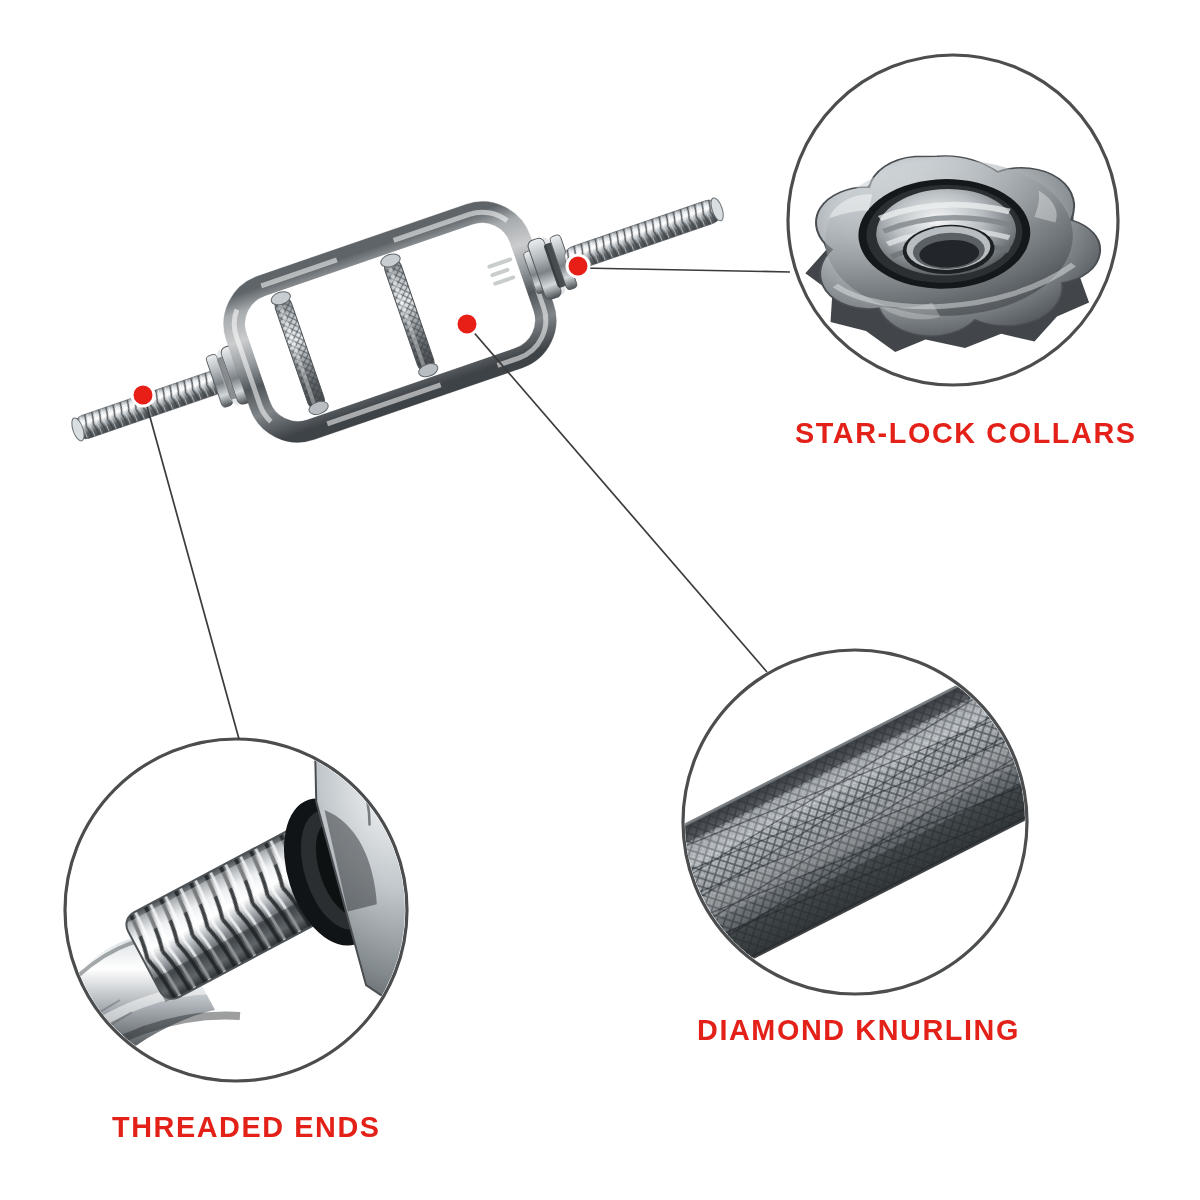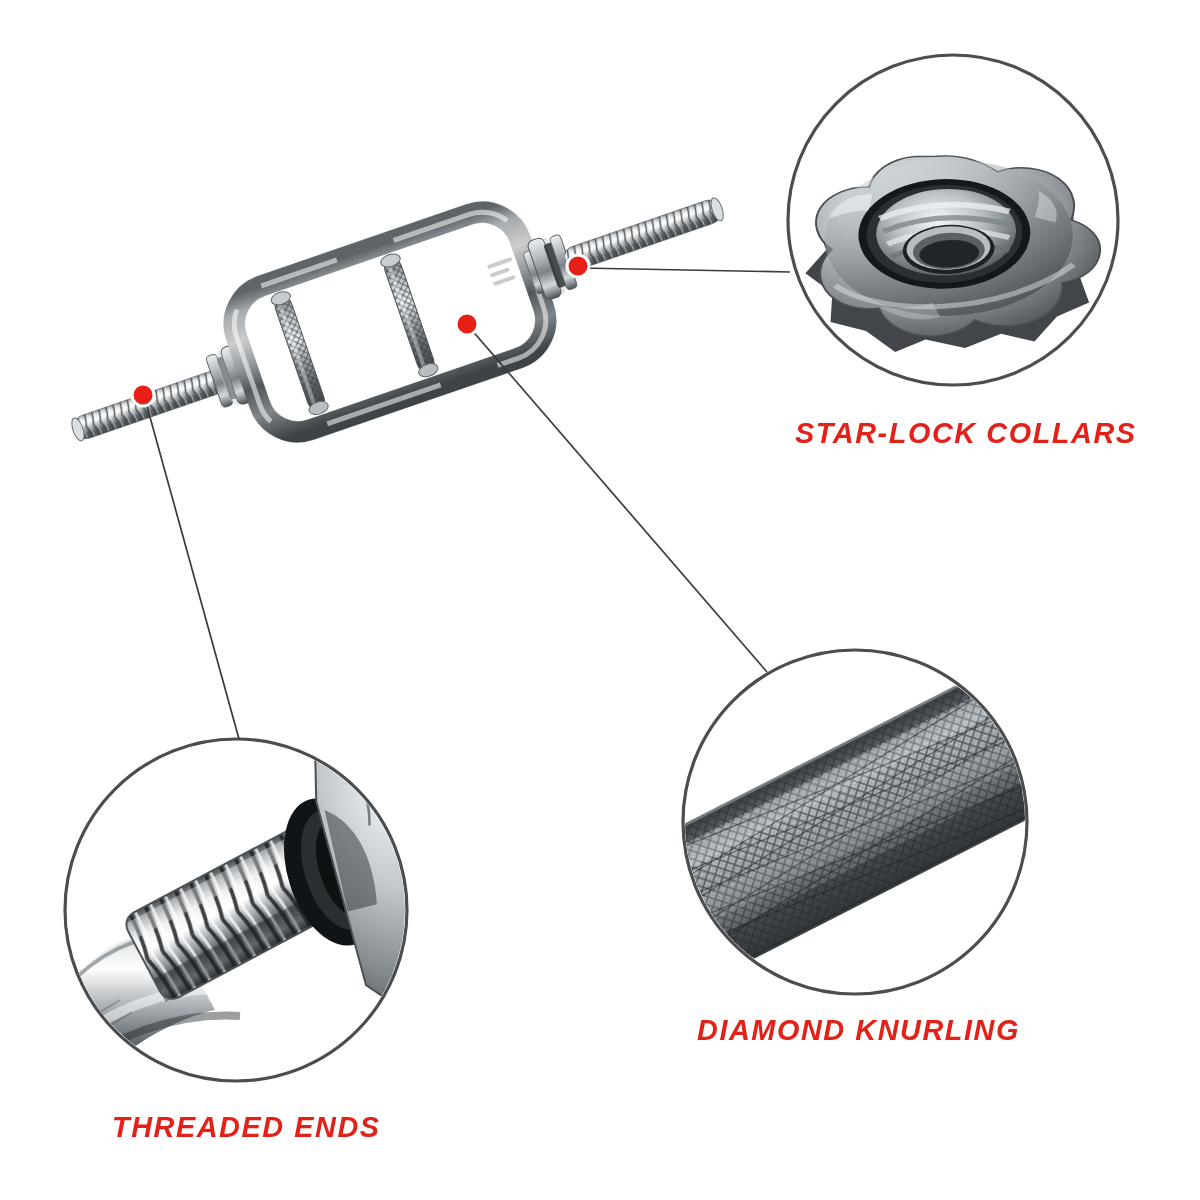--- a/index.html
+++ b/index.html
@@ -2,21 +2,21 @@
 <html><head>
 <meta charset="utf-8">
 <style>
   * { box-sizing: border-box; }
   html, body { margin:0; padding:0; background:#ffffff; }
   body {
     width:1200px; height:1200px; position:relative; overflow:hidden;
     font-family:"Liberation Sans", sans-serif;
     background:#ffffff;
   }
-  #stage { position:absolute; inset:0;font-style:italic; }
+  #stage { position:absolute; inset:0; }
 
   
   .callout-label{
     position:absolute;
     color:#E32119;
     font-weight:bold;
     letter-spacing:0.055em;
     white-space:nowrap;
     line-height:1;
     font-stretch:condensed;

